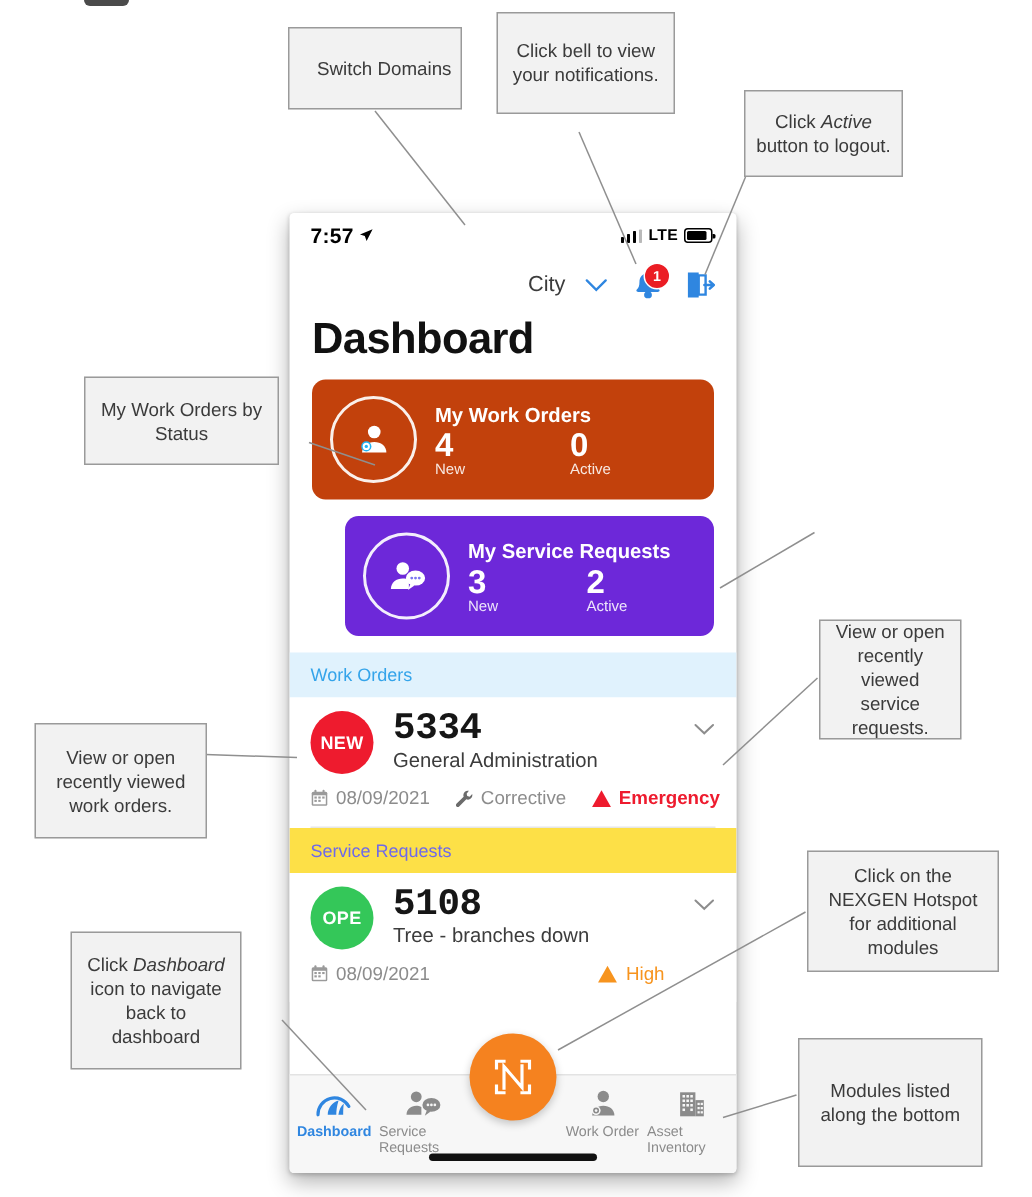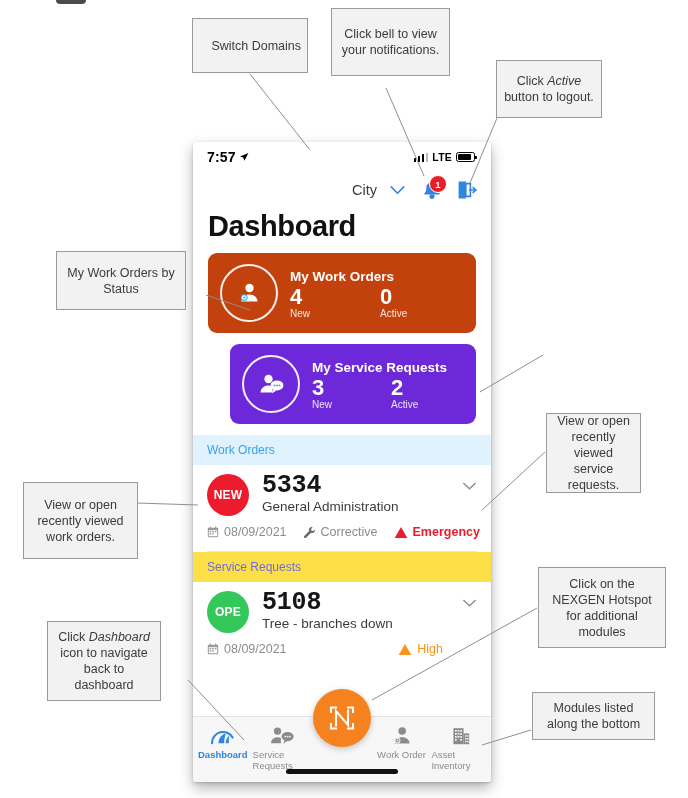--- a/index.html
+++ b/index.html
@@ -192,25 +192,25 @@
   </div>
 
   <div class="callout" style="left:546px;top:413px;width:95px;height:80px;">
     <span>View or open recently viewed service requests.</span>
   </div>
 
   <div class="callout" style="left:538px;top:567px;width:128px;height:81px;">
     <span>Click on the NEXGEN Hotspot for additional modules</span>
   </div>
 
-  <div class="callout" style="left:47px;top:621px;width:114px;height:80px;">
+  <div class="callout" style="left:47px;top:621px;width:114px;height:92px;">
     <span>Click <em>Dashboard</em> icon to navigate back to dashboard</span>
   </div>
 
-  <div class="callout" style="left:532px;top:692px;width:123px;height:48px;">
+  <div class="callout" style="left:532px;top:692px;width:123px;height:86px;">
     <span>Modules listed along the bottom</span>
   </div>
 
   <div class="phone">
 
     <div class="statusbar">
       <div class="sb-time">
         <span>7:57</span>
         <svg width="10" height="10" viewBox="0 0 10 10">
           <path d="M9.4 .9 1 4.4l3.2 1 1.2 3.3z" fill="#000"></path>

